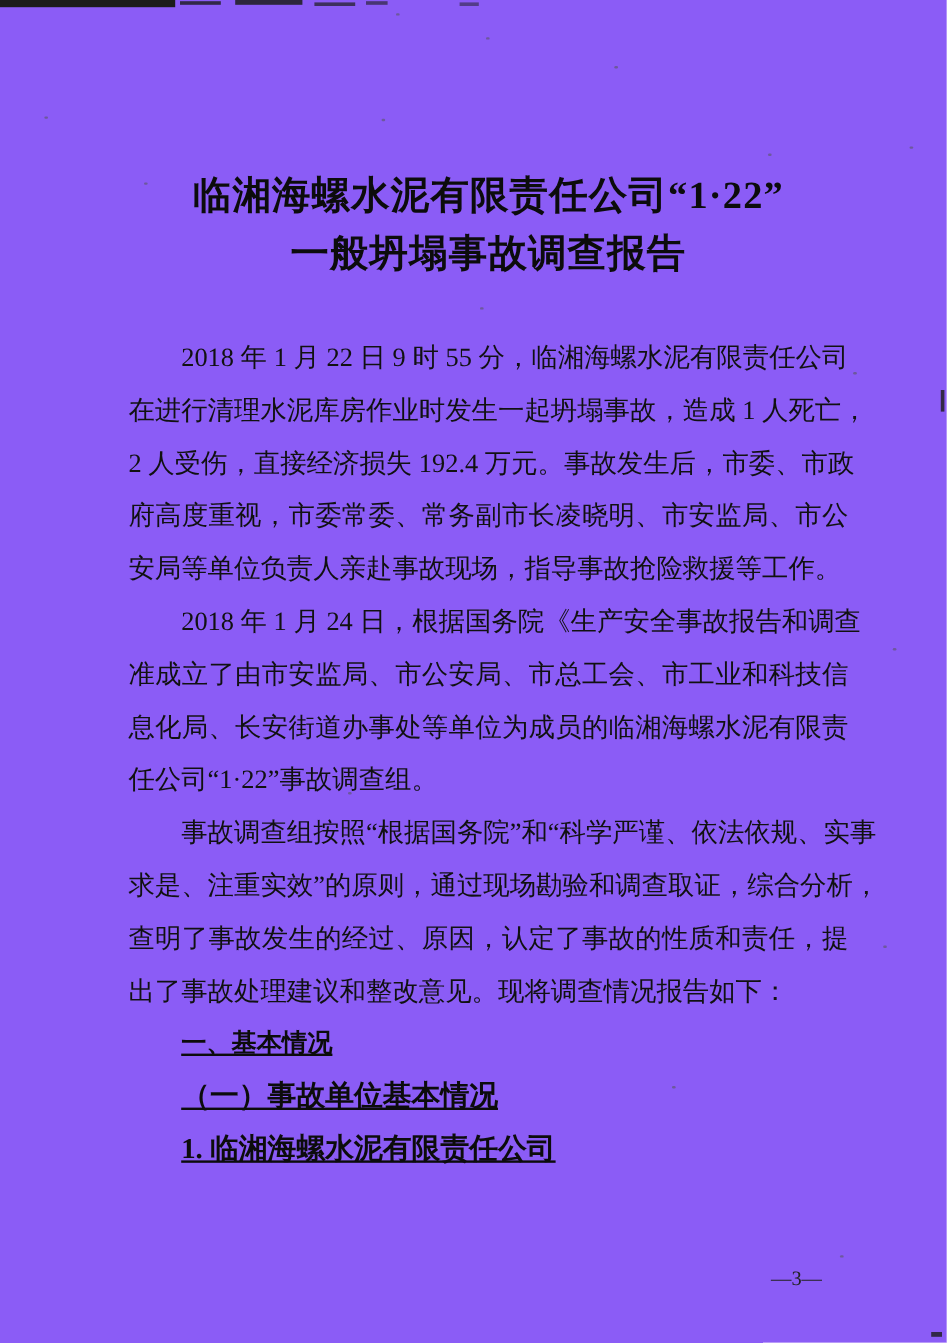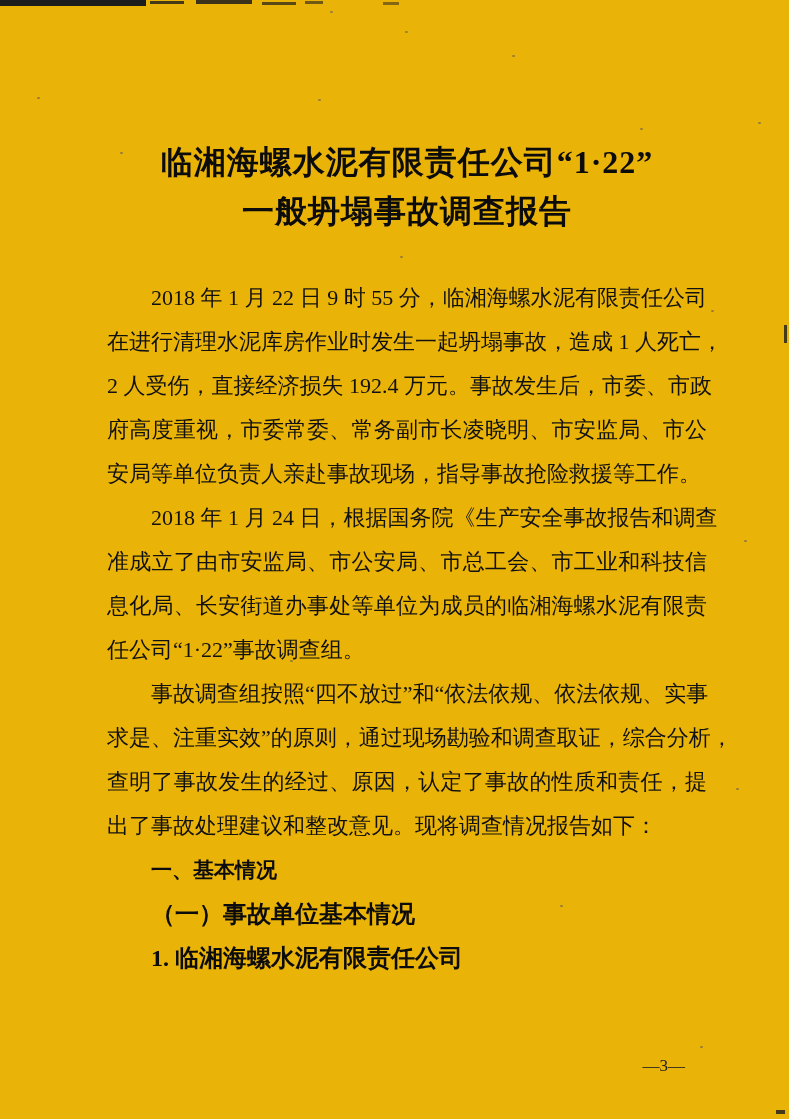--- a/index.html
+++ b/index.html
@@ -4,21 +4,21 @@
 <style>
   html, body {
     margin: 0;
     padding: 0;
     background: #ffffff;
   }
   .page {
     position: relative;
     width: 789px;
     height: 1119px;
-    background: #eab308;
+    background: #8b5cf6;
     overflow: hidden;
     font-family: "Liberation Serif", "DejaVu Serif", serif;
     color: #111111;
   }
   
   .artifact {
     position: absolute;
     background: #1c1c1c;
   }
   .speck {
@@ -59,20 +59,21 @@
   }
   .line.last {
     text-align-last: left;
     white-space: normal;
   }
   .heading {
     font-weight: bold;
     padding-left: 44px;
     line-height: 44px;
     color: #0c0c0c;
+    text-decoration: underline;
   }
   .heading.hei {
     font-family: "Liberation Sans", "DejaVu Sans", sans-serif;
     font-size: 21px;
   }
   .heading.kai {
     font-family: "Liberation Serif", "DejaVu Serif", serif;
     font-size: 24px;
   }
   .page-number {
@@ -132,21 +133,21 @@
       </div>
 
       <div>
         <div class="line first">2018 年 1 月 24 日，根据国务院《生产安全事故报告和调查</div>
         <div class="line">准成立了由市安监局、市公安局、市总工会、市工业和科技信</div>
         <div class="line">息化局、长安街道办事处等单位为成员的临湘海螺水泥有限责</div>
         <div class="line last">任公司“1·22”事故调查组。</div>
       </div>
 
       <div>
-        <div class="line first">事故调查组按照“四不放过”和“依法依规、依法依规、实事</div>
+        <div class="line first">事故调查组按照“根据国务院”和“科学严谨、依法依规、实事</div>
         <div class="line">求是、注重实效”的原则，通过现场勘验和调查取证，综合分析，</div>
         <div class="line">查明了事故发生的经过、原因，认定了事故的性质和责任，提</div>
         <div class="line last">出了事故处理建议和整改意见。现将调查情况报告如下：</div>
       </div>
 
       <div class="heading hei">一、基本情况</div>
       <div class="heading kai">（一）事故单位基本情况</div>
       <div class="heading kai">1. 临湘海螺水泥有限责任公司</div>
 
     </div>

